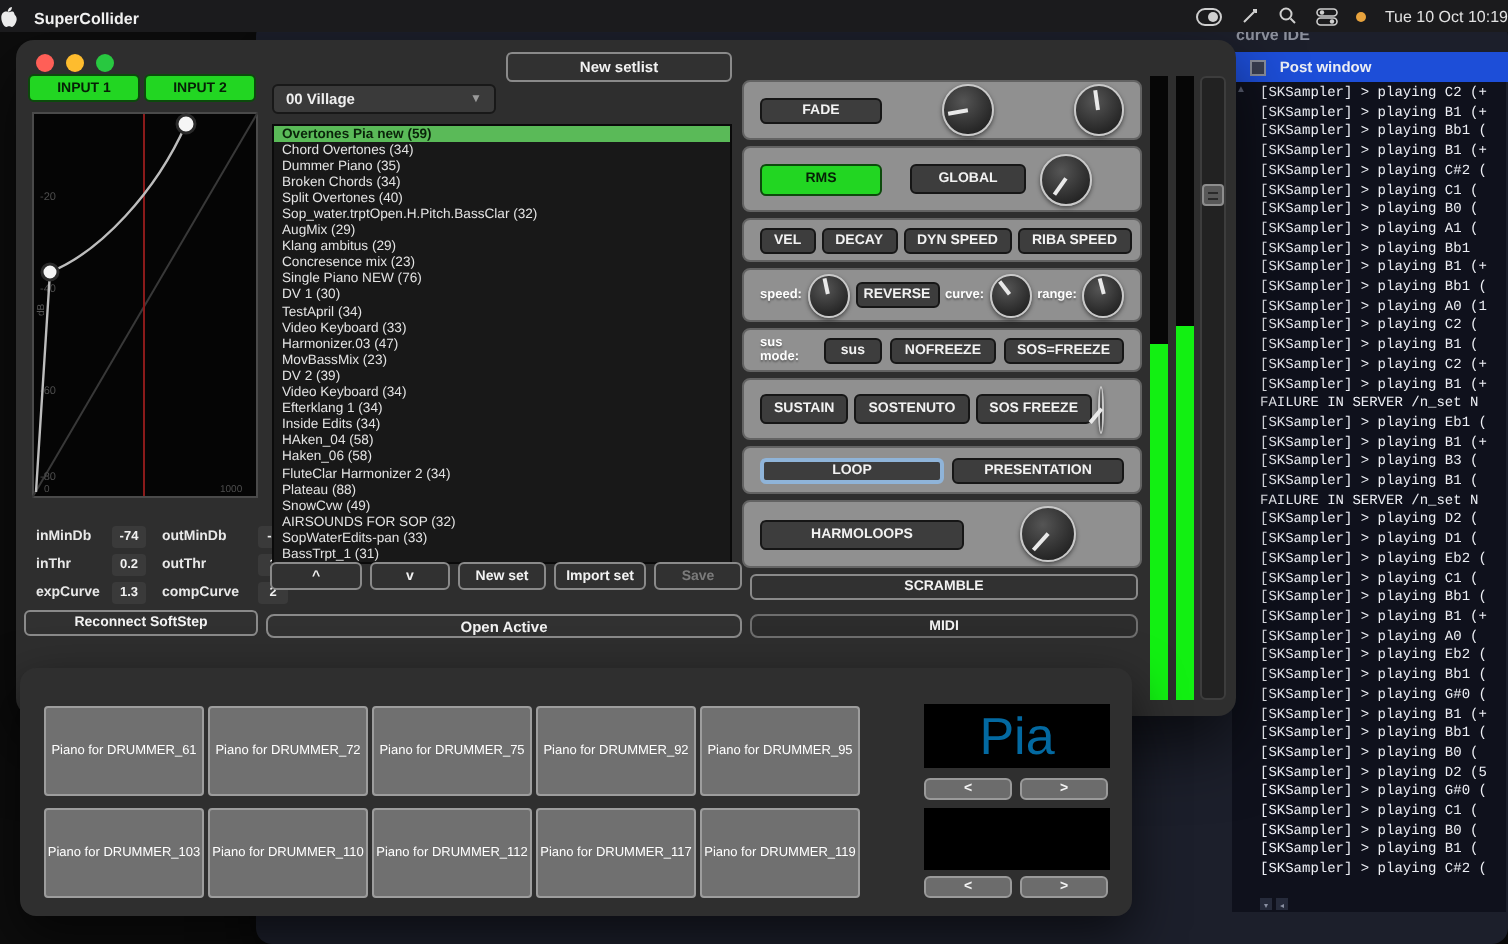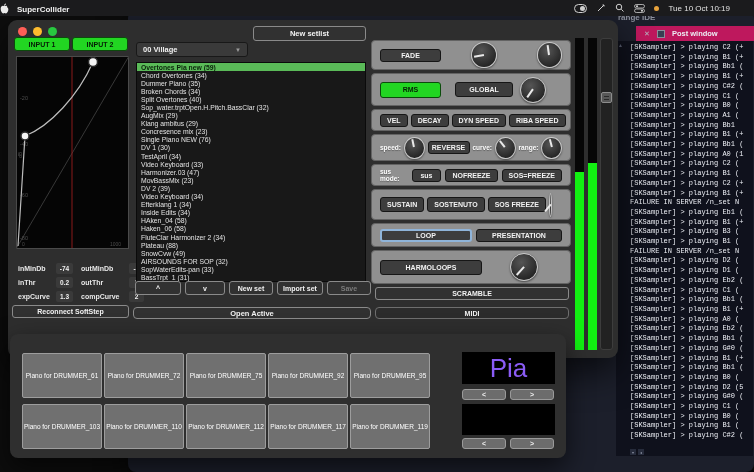--- a/index.html
+++ b/index.html
@@ -7,29 +7,29 @@
     width:754px;height:472px;overflow:hidden;position:relative;
     background:#0d0d0d;
     font-family:"Liberation Sans", sans-serif;
     -webkit-font-smoothing:antialiased;
   }
   
   .menubar{position:absolute;left:0;top:0;width:754px;height:16px;background:#1b1b1d;
     display:flex;align-items:center;justify-content:space-between;z-index:50;color:#e8e8e8;}
   .mb-left{display:flex;align-items:flex-end;gap:8px;}
   .mb-app{font-size:8px;font-weight:700;color:#f0f0f0;}
-  .mb-right{display:flex;align-items:center;gap:9px;padding-right:24px;}
+  .mb-right{display:flex;align-items:center;gap:9px;padding-right:0;}
   .mb-ic{display:inline-flex;align-items:center;}
   .mb-time{font-size:8px;color:#e2e2e2;}
   .rec-dot{width:5px;height:5px;border-radius:50%;background:#e8a33d;}
   
   .ide{position:absolute;left:128px;top:10px;width:626px;height:462px;background:#1c1f2b;
     border-radius:8px;z-index:1;box-shadow:0 12px 30px rgba(0,0,0,.6);}
   .ide-title{position:absolute;left:490px;top:3px;font-size:8px;font-weight:700;color:#8d919d;}
-  .ide-tabbar{position:absolute;left:508px;right:0;top:16px;height:15px;background:#be185d;
+  .ide-tabbar{position:absolute;left:476px;right:0;top:16px;height:15px;background:#1d4ed8;
     display:flex;align-items:center;gap:7px;padding-left:8px;box-sizing:border-box;}
   .ide-close{font-size:7px;color:#b6bac4;cursor:default;}
   .ide-tabicon{width:6px;height:6px;border:1px solid #8b8f9b;background:#3a3f52;}
   .ide-tabtitle{font-size:7.5px;font-weight:700;color:#eceef4;}
   .ide-post{position:absolute;left:488px;right:1px;top:31px;bottom:16px;background:#0f111c;overflow:hidden;}
   .scroll-up{position:absolute;left:2px;top:1px;font-size:5px;color:#5a5f72;}
   .post-log{padding:2px 0 0 14px;}
   .log-line{font-family:Liberation Mono, monospace;font-size:7px;line-height:9.7px;
     color:#eef0f6;white-space:pre;}
   .hscroll-corner{position:absolute;left:14px;bottom:1px;display:flex;gap:2px;}
@@ -104,21 +104,21 @@
   .softstep{position:absolute;left:10px;top:334px;width:556px;height:124px;background:#2f2f2f;
     border-radius:8px;z-index:3;box-shadow:0 10px 26px rgba(0,0,0,.6);}
   .ss-titlebar{position:absolute;left:0;right:0;top:0;height:16px;display:flex;align-items:center;}
   .ss-dots{position:absolute;left:12px;top:4px;display:flex;gap:5px;}
   .ss-title{width:100%;text-align:center;font-size:7.5px;color:#9c9c9c;font-weight:700;}
   .piano-grid{position:absolute;left:12px;top:19px;display:grid;grid-template-columns:repeat(5,80px);
     grid-auto-rows:45px;gap:6px 2px;}
   .piano-btn{background:#707070;border:1px solid #9d9d9d;border-radius:2px;color:#fff;
     font-size:6.5px;display:flex;align-items:center;justify-content:center;text-align:center;
     box-sizing:border-box;white-space:nowrap;}
-  .ss-display{position:absolute;left:452px;width:93px;background:#000;color:#8b5cf6;
+  .ss-display{position:absolute;left:452px;width:93px;background:#000;color:#0369a1;
     display:flex;align-items:center;justify-content:center;font-size:26px;}
   .ss-d1{top:18px;height:32px;} .ss-d2{top:70px;height:31px;}
   .ss-nav{position:absolute;left:452px;display:flex;gap:4px;}
   .ss-n1{top:55px;} .ss-n2{top:104px;}
   .ss-nav .btn{width:44px;height:11px;background:#6c6c6c;border:1px solid #9a9a9a;font-size:7px;}
 </style>
 </head>
 <body>
 
 <div class="menubar">
@@ -155,21 +155,21 @@
           <rect x="1" y="10" width="20" height="7" rx="3.5" fill="none" stroke="#cfcfcf" stroke-width="1.6"></rect>
           <circle cx="16" cy="13.5" r="2.2" fill="#cfcfcf"></circle>
         </svg>
     </span>
     <span class="rec-dot"></span>
     <span class="mb-time">Tue 10 Oct 10:19</span>
   </div>
 </div>
 
 <div class="ide">
-  <span class="ide-title">range IDE</span>
+  <span class="ide-title">curve IDE</span>
   <div class="ide-tabbar">
     <span class="ide-close">✕</span>
     <span class="ide-tabicon"></span>
     <span class="ide-tabtitle">Post window</span>
   </div>
   <div class="ide-post">
     <span class="scroll-up">▲</span>
     <div class="post-log">
         <div class="log-line">[SKSampler] &gt; playing C2 (+</div>
         <div class="log-line">[SKSampler] &gt; playing B1 (+</div>

